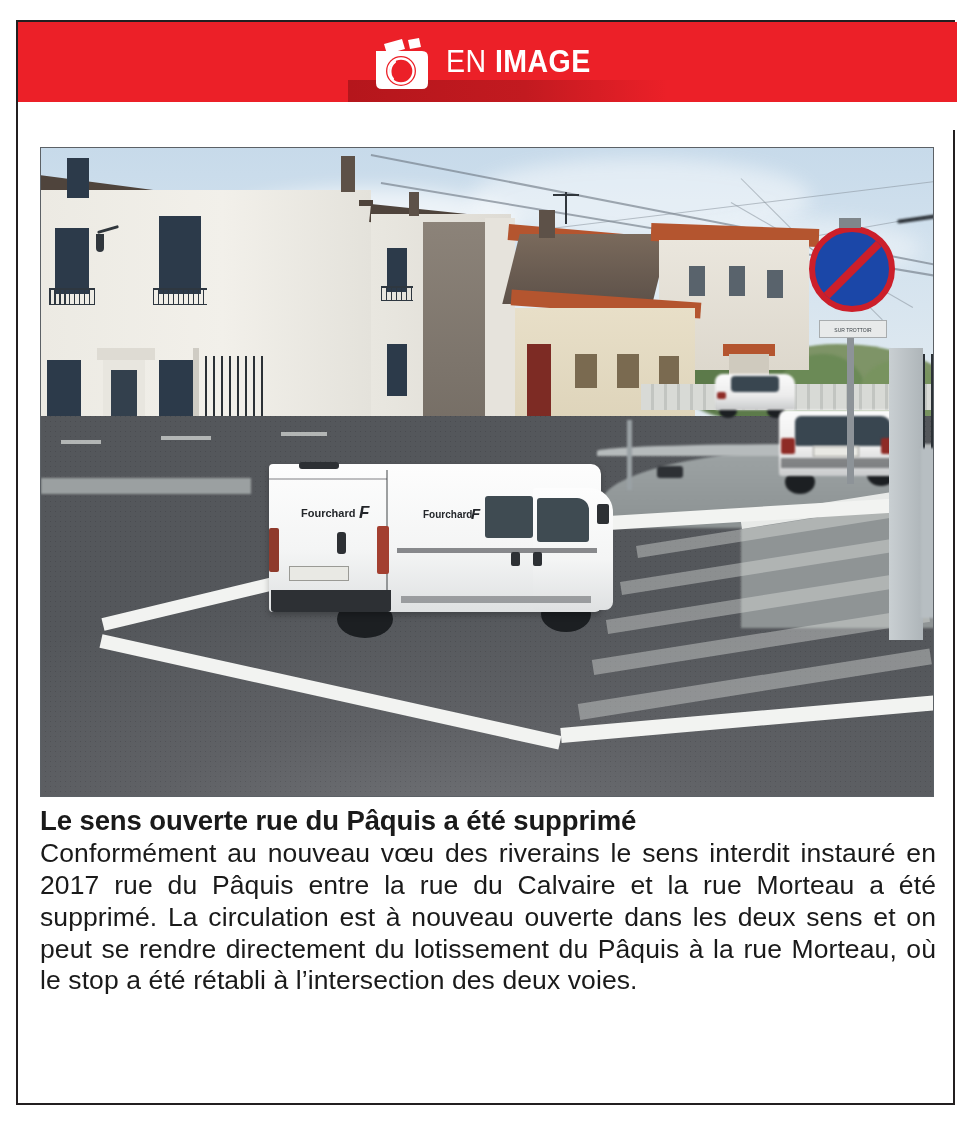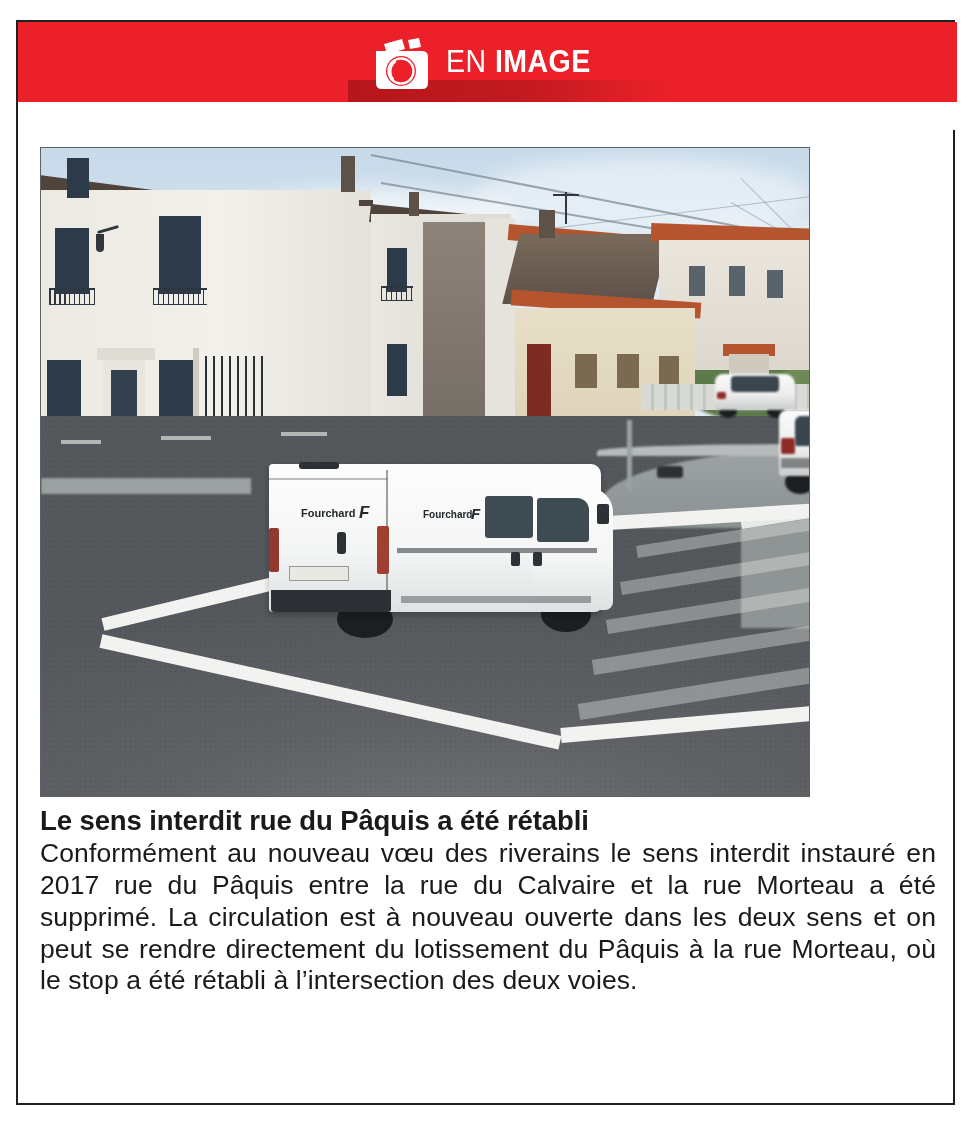--- a/index.html
+++ b/index.html
@@ -81,21 +81,21 @@
     width: 939px;
     height: 28px;
     background: #ffffff;
   }
 
   
   .photo-wrap {
     position: absolute;
     left: 22px;
     top: 125px;
-    width: 770px;
+    width: 894px;
     height: 650px;
     overflow: hidden;
     background: #f97316;
     border: 1px solid #5c6166;
     box-sizing: border-box;
   }
   .photo {
     position: absolute;
     left: 0; top: 0;
     width: 892px;
@@ -563,17 +563,17 @@
       <div class="pillar blur-soft" style="left:880px; top:300px; width:14px; height:170px; background:#b7bec2;"></div>
       <div class="pillar" style="left:894px; top:0px; width:0px; height:0px;"></div>
 
       <div class="sign-post blur-soft" style="left:586px; top:272px; width:5px; height:70px; background:#9aa1a5;"></div>
 
     </div>
   </div>
 
 
   <div class="caption">
-    <h2 class="caption-title">Le sens interdit rue du Pâquis a été rétabli</h2>
+    <h2 class="caption-title">Le sens ouverte rue du Pâquis a été supprimé</h2>
     <p class="caption-body">Conformément au nouveau vœu des riverains le sens interdit instauré en 2017 rue du Pâquis entre la rue du Calvaire et la rue Morteau a été supprimé. La circulation est à nouveau ouverte dans les deux sens et on peut se rendre directement du lotissement du Pâquis à la rue Morteau, où le stop a été rétabli à l’intersection des deux voies.</p>
   </div>
 
 </div>
 
 </body></html>

